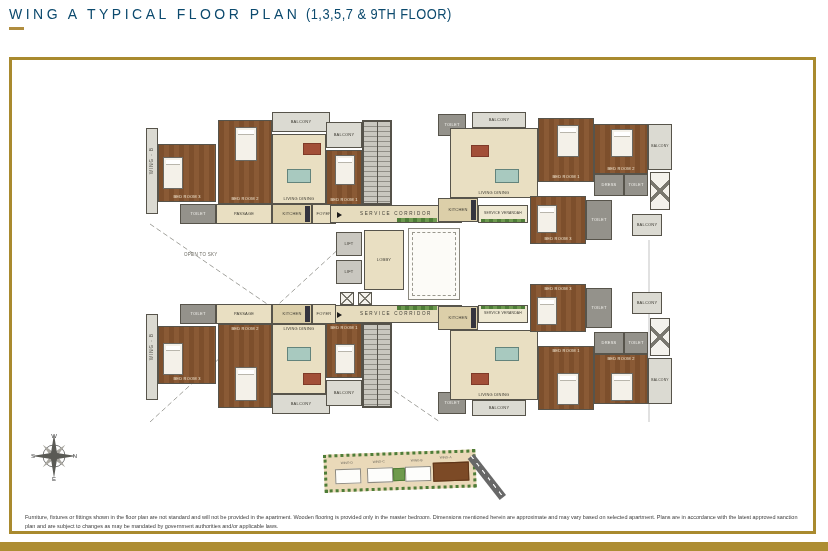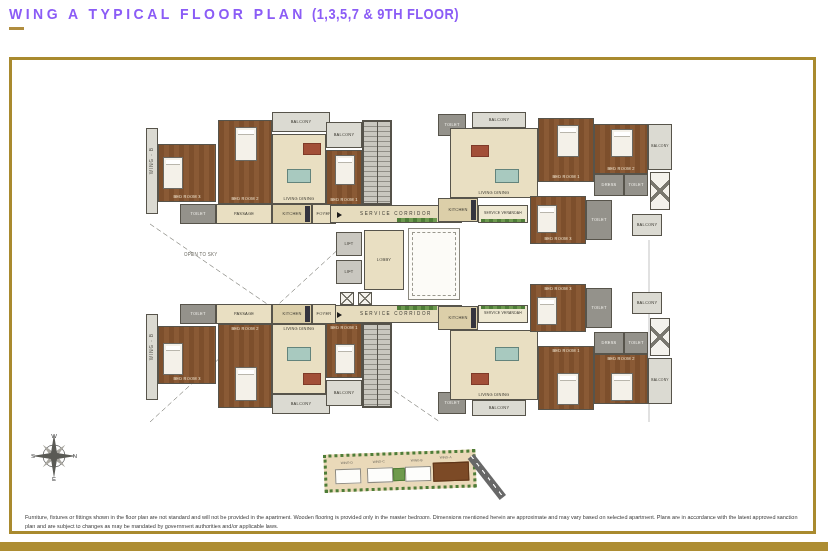--- a/index.html
+++ b/index.html
@@ -1,17 +1,17 @@
 <!DOCTYPE html>
 <html><head>
 <meta charset="utf-8">
 <style>
   html,body{margin:0;padding:0;background:#fff;font-family:"Liberation Sans",sans-serif;}
   .page{position:relative;width:828px;height:551px;background:#fff;overflow:hidden;}
-  .title{position:absolute;left:9px;top:6px;font-size:14px;font-weight:bold;letter-spacing:3.5px;color:#8b5cf6;white-space:nowrap;}
+  .title{position:absolute;left:9px;top:6px;font-size:14px;font-weight:normal;letter-spacing:3.5px;color:#0c4a6e;white-space:nowrap;}
   .title .flo{display:inline-block;letter-spacing:.5px;transform:scaleX(.92);transform-origin:left center;margin-left:6px;}
   .underl{position:absolute;left:9px;top:27px;width:15px;height:3px;background:#b08d3f;}
   .frame{position:absolute;left:9px;top:57px;width:807px;height:477px;border:3px solid #a98a2e;background:#fff;box-sizing:border-box;}
   .goldbar{position:absolute;left:0;top:542px;width:828px;height:9px;background:#ad8d33;}
   .disc{position:absolute;left:25px;top:513px;width:778px;font-size:5.5px;line-height:1.55;color:#3c3c3c;}
   .plan{position:absolute;left:140px;top:106px;width:556px;height:316px;}
   .r{position:absolute;box-sizing:border-box;border:1.5px solid #57544b;overflow:hidden;color:#3d3b33;}
   .wood{background:repeating-linear-gradient(90deg,#7d4f2c 0 5px,#8a5a35 5px 10px);color:#f6ecd6;}
   .beige{background:#e9dfc2;}
   .bgD{background:#dccfa9;}

